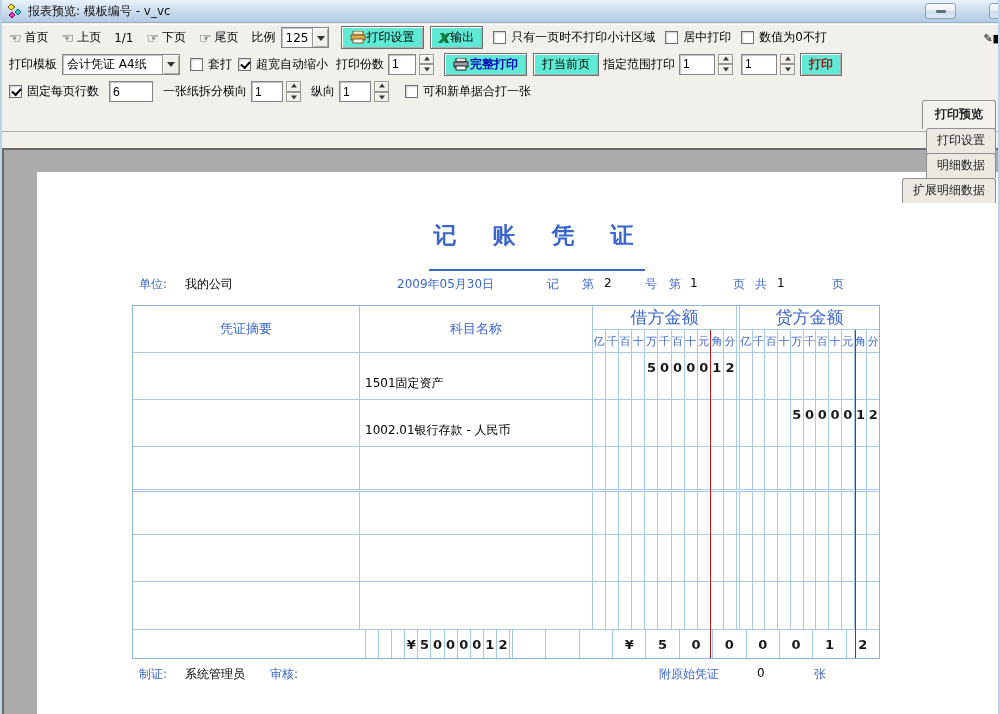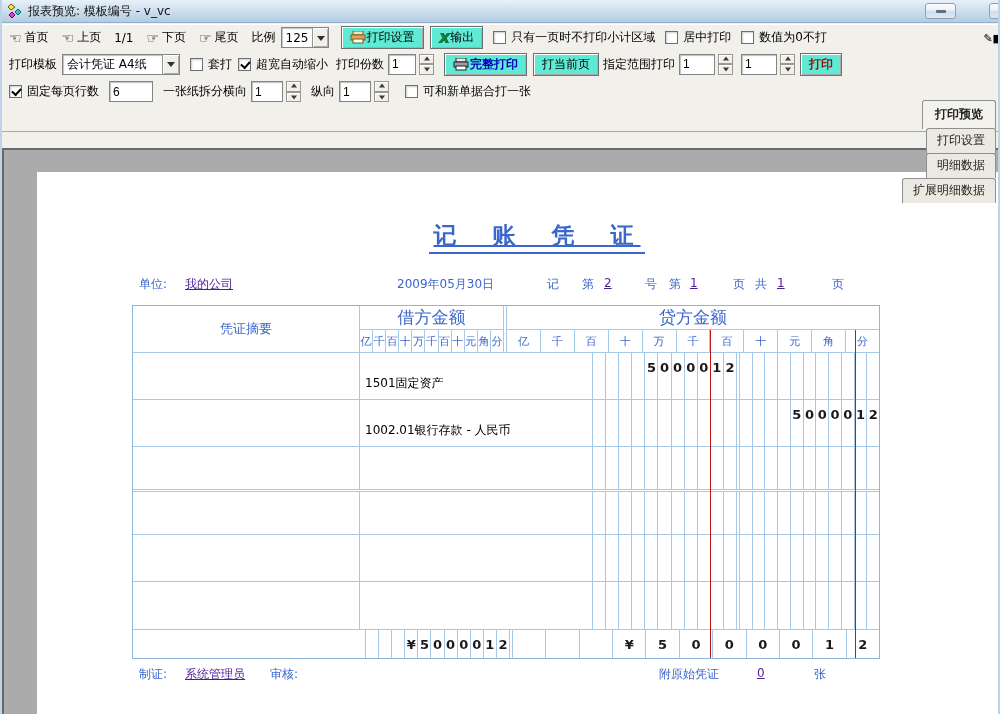--- a/index.html
+++ b/index.html
@@ -62,24 +62,24 @@
          background:#ece9e3; padding:3px 10px 4px; margin-right:2px; bottom:6px; color:#222; }
   .tab.active { background:#f4f2ed; padding:5px 12px 6px; font-weight:bold; bottom:5px; box-shadow:0 -1px 0 #fff inset; }
 
   
   .preview { position:absolute; top:148px; left:0; right:0; bottom:0; background:#ababab;
              border-top:2px solid #696969; border-left:2px solid #696969; overflow:hidden; }
   .page { position:absolute; left:33px; top:22px; width:1100px; height:760px; background:#fff; }
 
   .doc-title { position:absolute; top:48px; left:95px; width:748px; padding-left:62px; text-align:center; }
   .doc-title span { display:inline-block; font-size:23px; font-weight:bold; letter-spacing:7px; word-spacing:14px;
-                    color:var(--doc-blue,#3b66cc); border-bottom:2px solid var(--doc-blue,#3b66cc); padding:0 4px 1px;text-decoration:underline; }
+                    color:var(--doc-blue,#3b66cc); border-bottom:2px solid var(--doc-blue,#3b66cc); padding:0 4px 18px; }
   .abs { position:absolute; white-space:nowrap; }
   .bluetxt { color:var(--doc-blue,#3b66cc); }
-  .blktxt { color:#4c1d95;text-decoration:underline; }
+  .blktxt { color:#000000; }
 
   
   .vtable { position:absolute; left:95px; top:133px; width:748px; border:1px solid var(--table-border-dark,#8db6dc); }
   .trow { display:flex; border-bottom:1px solid var(--table-border,#a6c9e8); }
   .trow.last, .trow.total { border-bottom:none; }
   .trow.total { border-top:1px solid var(--table-border,#a6c9e8); }
   .trow.dbl { border-top:3px double var(--table-border,#a6c9e8); }
   .c1 { width:227px; border-right:1px solid var(--table-border,#a6c9e8); }
   .c2 { width:233px; border-right:1px solid var(--table-border,#a6c9e8); display:flex; align-items:flex-end; padding:0 0 7px 5px; }
   .sec { width:144px; display:flex; }
@@ -271,20 +271,21 @@
       <span class="abs bluetxt" style="left:718px; top:104px">共</span>
       <span class="abs blktxt" style="left:740px; top:104px">1</span>
       <span class="abs bluetxt" style="left:795px; top:104px">页</span>
 
       <div class="vtable">
         <div class="redline red-debit"></div>
         <div class="redline red-credit"></div>
 
         <div class="trow head">
           <div class="c1">凭证摘要</div>
+          <div class="c2">科目名称</div>
           <div class="sec debit hsec">
             <div class="htitle">借方金额</div>
             <div class="digitrow">
                 <span class="dcell">亿</span>
                 <span class="dcell">千</span>
                 <span class="dcell">百</span>
                 <span class="dcell">十</span>
                 <span class="dcell">万</span>
                 <span class="dcell">千</span>
                 <span class="dcell">百</span>

